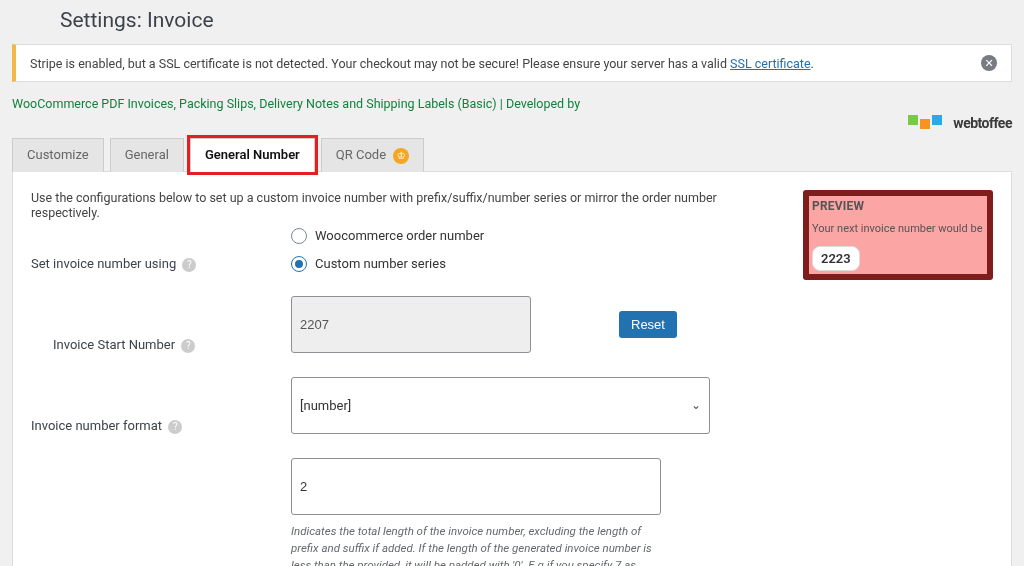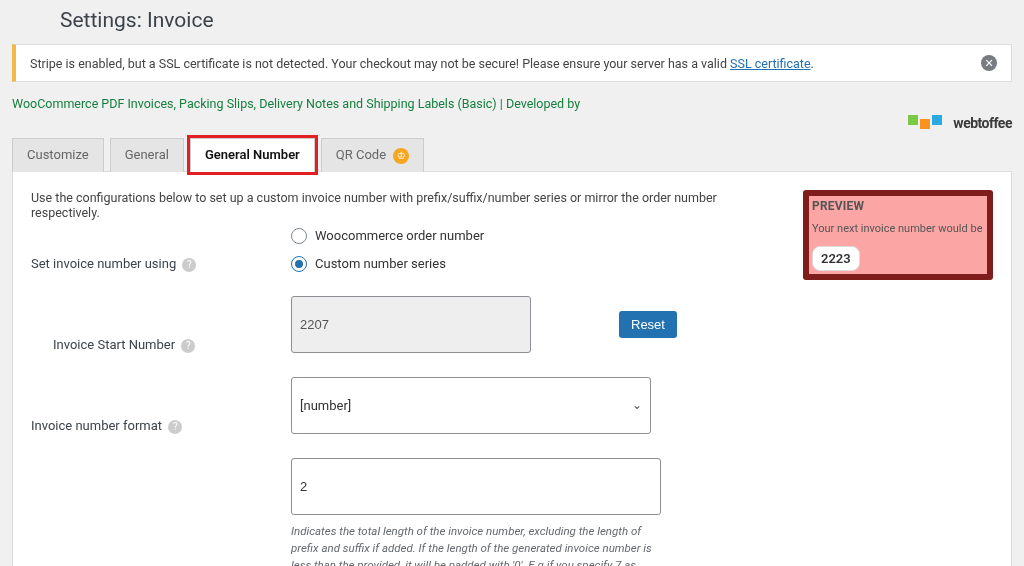--- a/index.html
+++ b/index.html
@@ -143,21 +143,21 @@
       width: 240px;
       padding: 20px 8px;
       border: 1px solid #8c8f94;
       border-radius: 3px;
       font-size: 13px;
       background:#fff;
       color:#333;
     }
     .text-input.disabled { background:#eee; color:#555; }
     .select {
-      width: 360px;
+      width: 419px;
       display:flex; justify-content:space-between; align-items:center;
       cursor:pointer;
     }
     .btn-reset {
       background:#2271b1; color:#fff; border:none; padding:6px 12px; border-radius:3px; font-size:13px; margin-left:88px; cursor:pointer;
     }
     .inline-controls { display:flex; align-items:center; }
     .help-text { color:#646970; font-style:italic; font-size:11.5px; max-width:380px; margin-top:8px; line-height:1.5; }
 
     .preview-box {

